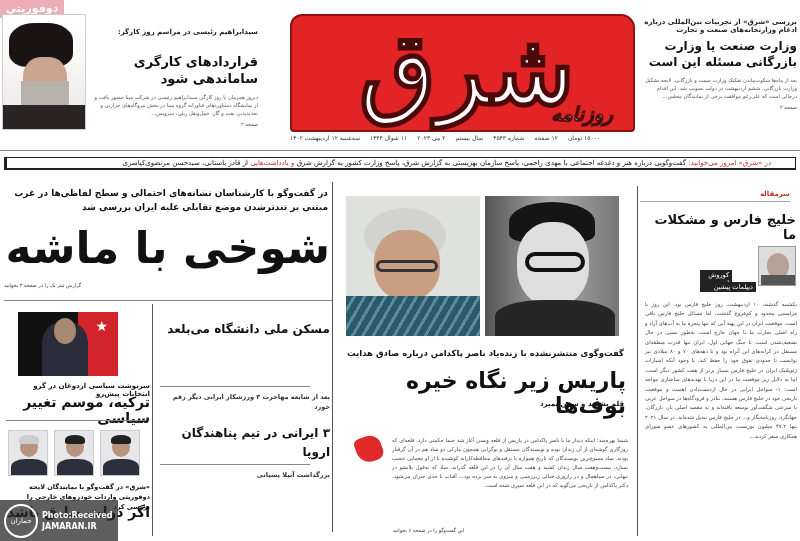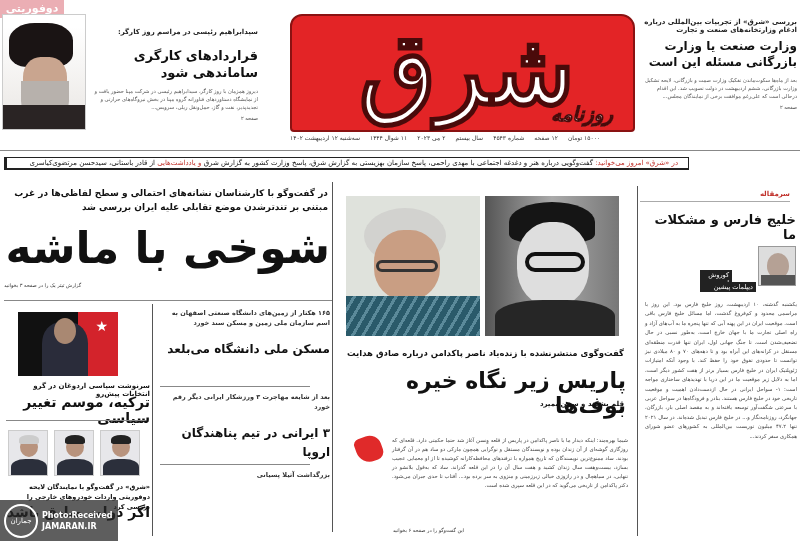--- a/index.html
+++ b/index.html
@@ -36,21 +36,21 @@
   .raisi-photo .beard {
     position: absolute; left: 18px; top: 66px; width: 48px; height: 40px;
     background: #b7b1ac; border-radius: 0 0 50% 50%;
   }
   .raisi-photo .robe {
     position: absolute; left: 0; top: 90px; width: 84px; height: 30px;
     background: #2a2424;
   }
   .raisi-text { left: 92px; top: 28px; width: 166px; }
   .kicker { font-size: 7px; font-weight: bold; color: #222; }
-  .raisi-title { font-size: 13px; font-weight: bold; line-height: 17px; margin-top: 11px; }
+  .raisi-title { font-size: 13px; font-weight: bold; line-height: 17px; margin-top: 17px; }
   .body-small { font-size: 5.2px; line-height: 8px; color: #555; margin-top: 6px; }
   .pageref { font-size: 5px; color: #444; margin-top: 4px; }
 
   
   .masthead {
     left: 290px; top: 14px; width: 345px; height: 118px;
     background: #e32426; border-radius: 12px 14px 4px 4px;
     border: 2px solid #8a1212;
   }
   .mast-logo {
@@ -70,23 +70,23 @@
   }
 
   
   .tr-story { left: 640px; top: 18px; width: 157px; }
   .tr-title { font-size: 12px; font-weight: bold; line-height: 16px; margin-top: 4px; }
 
   .rule-top { left: 0; top: 150px; width: 800px; height: 1px; background: #888; }
 
   
   .hl-bar {
-    left: 4px; top: 157px; width: 685px; height: 13px;
+    left: 4px; top: 157px; width: 792px; height: 13px;
     border: 1px solid #222; border-left-width: 3px; border-bottom-width: 2px;
-    font-size: 7px; line-height: 11px; white-space: nowrap; overflow: hidden; padding: 0 10px;
+    font-size: 7px; line-height: 11px; white-space: nowrap; overflow: hidden; padding: 0 24px;
   }
   .hl-red { color: #c0302a; }
 
   
   .lead-kicker { left: 10px; top: 186px; width: 318px; font-size: 9px; font-weight: bold; line-height: 14px; }
   .lead-title {
     left: 4px; top: 220px; width: 326px; font-size: 44px; font-weight: 900;
     line-height: 56px; letter-spacing: -1px;
   }
   .lead-ref { left: 4px; top: 282px; width: 150px; font-size: 5px; color: #333; text-align: left; }
@@ -240,21 +240,20 @@
 
 <div class="abs watermark">
   <div class="wm-logo">جماران</div>
   <div class="wm-text">
     <div>Photo:Received</div>
     <div>JAMARAN.IR</div>
   </div>
 </div>
 
 <div class="abs mc rtl" style="top:308px;">
-  <div class="mc-kicker">۱۶۵ هکتار از زمین‌های دانشگاه صنعتی اصفهان به اسم سازمان ملی زمین و مسکن سند خورد</div>
   <div class="mc-title">مسکن ملی دانشگاه می‌بلعد</div>
 </div>
 <div class="abs hrule" style="left:160px;top:386px;width:150px;"></div>
 <div class="abs mc rtl" style="top:392px;">
   <div class="mc-kicker">بعد از شایعه مهاجرت ۳ ورزشکار ایرانی دیگر رقم خورد</div>
   <div class="mc-title">۳ ایرانی در تیم پناهندگان اروپا</div>
 </div>
 <div class="abs hrule" style="left:160px;top:464px;width:150px;"></div>
 <div class="abs mc rtl" style="top:470px;">
   <div class="mc-kicker">بزرگداشت آتیلا پسیانی</div>

